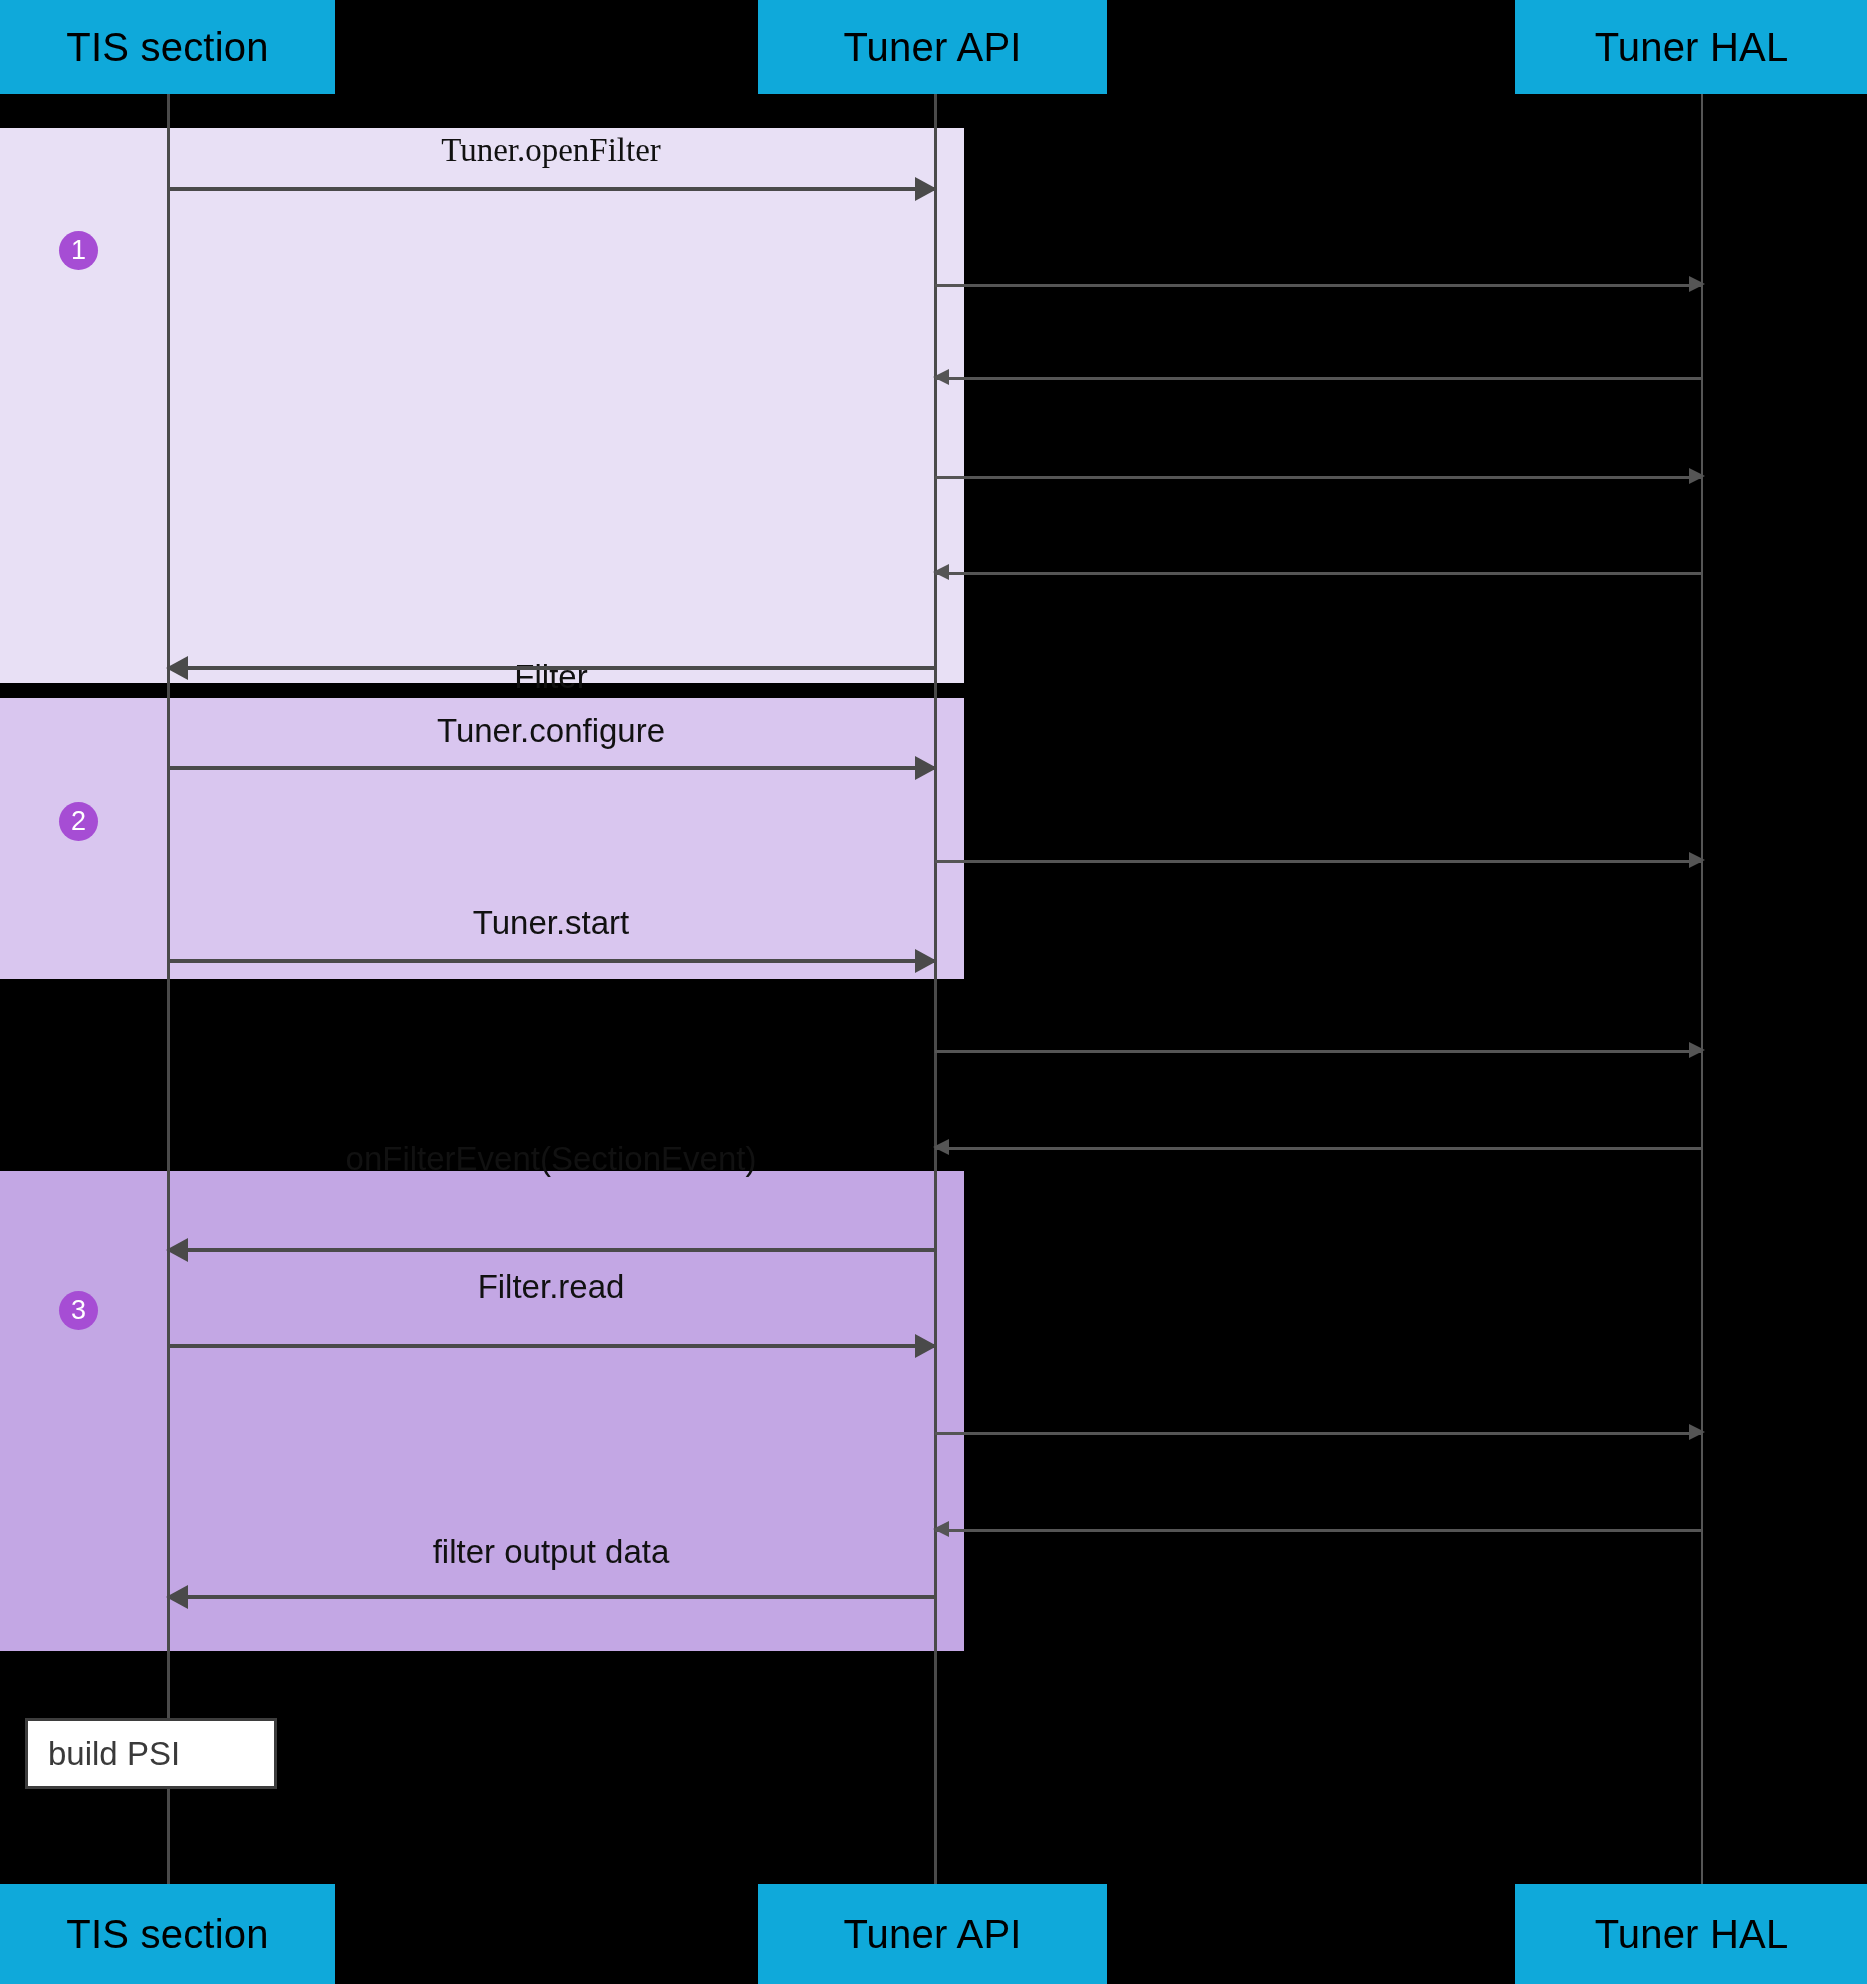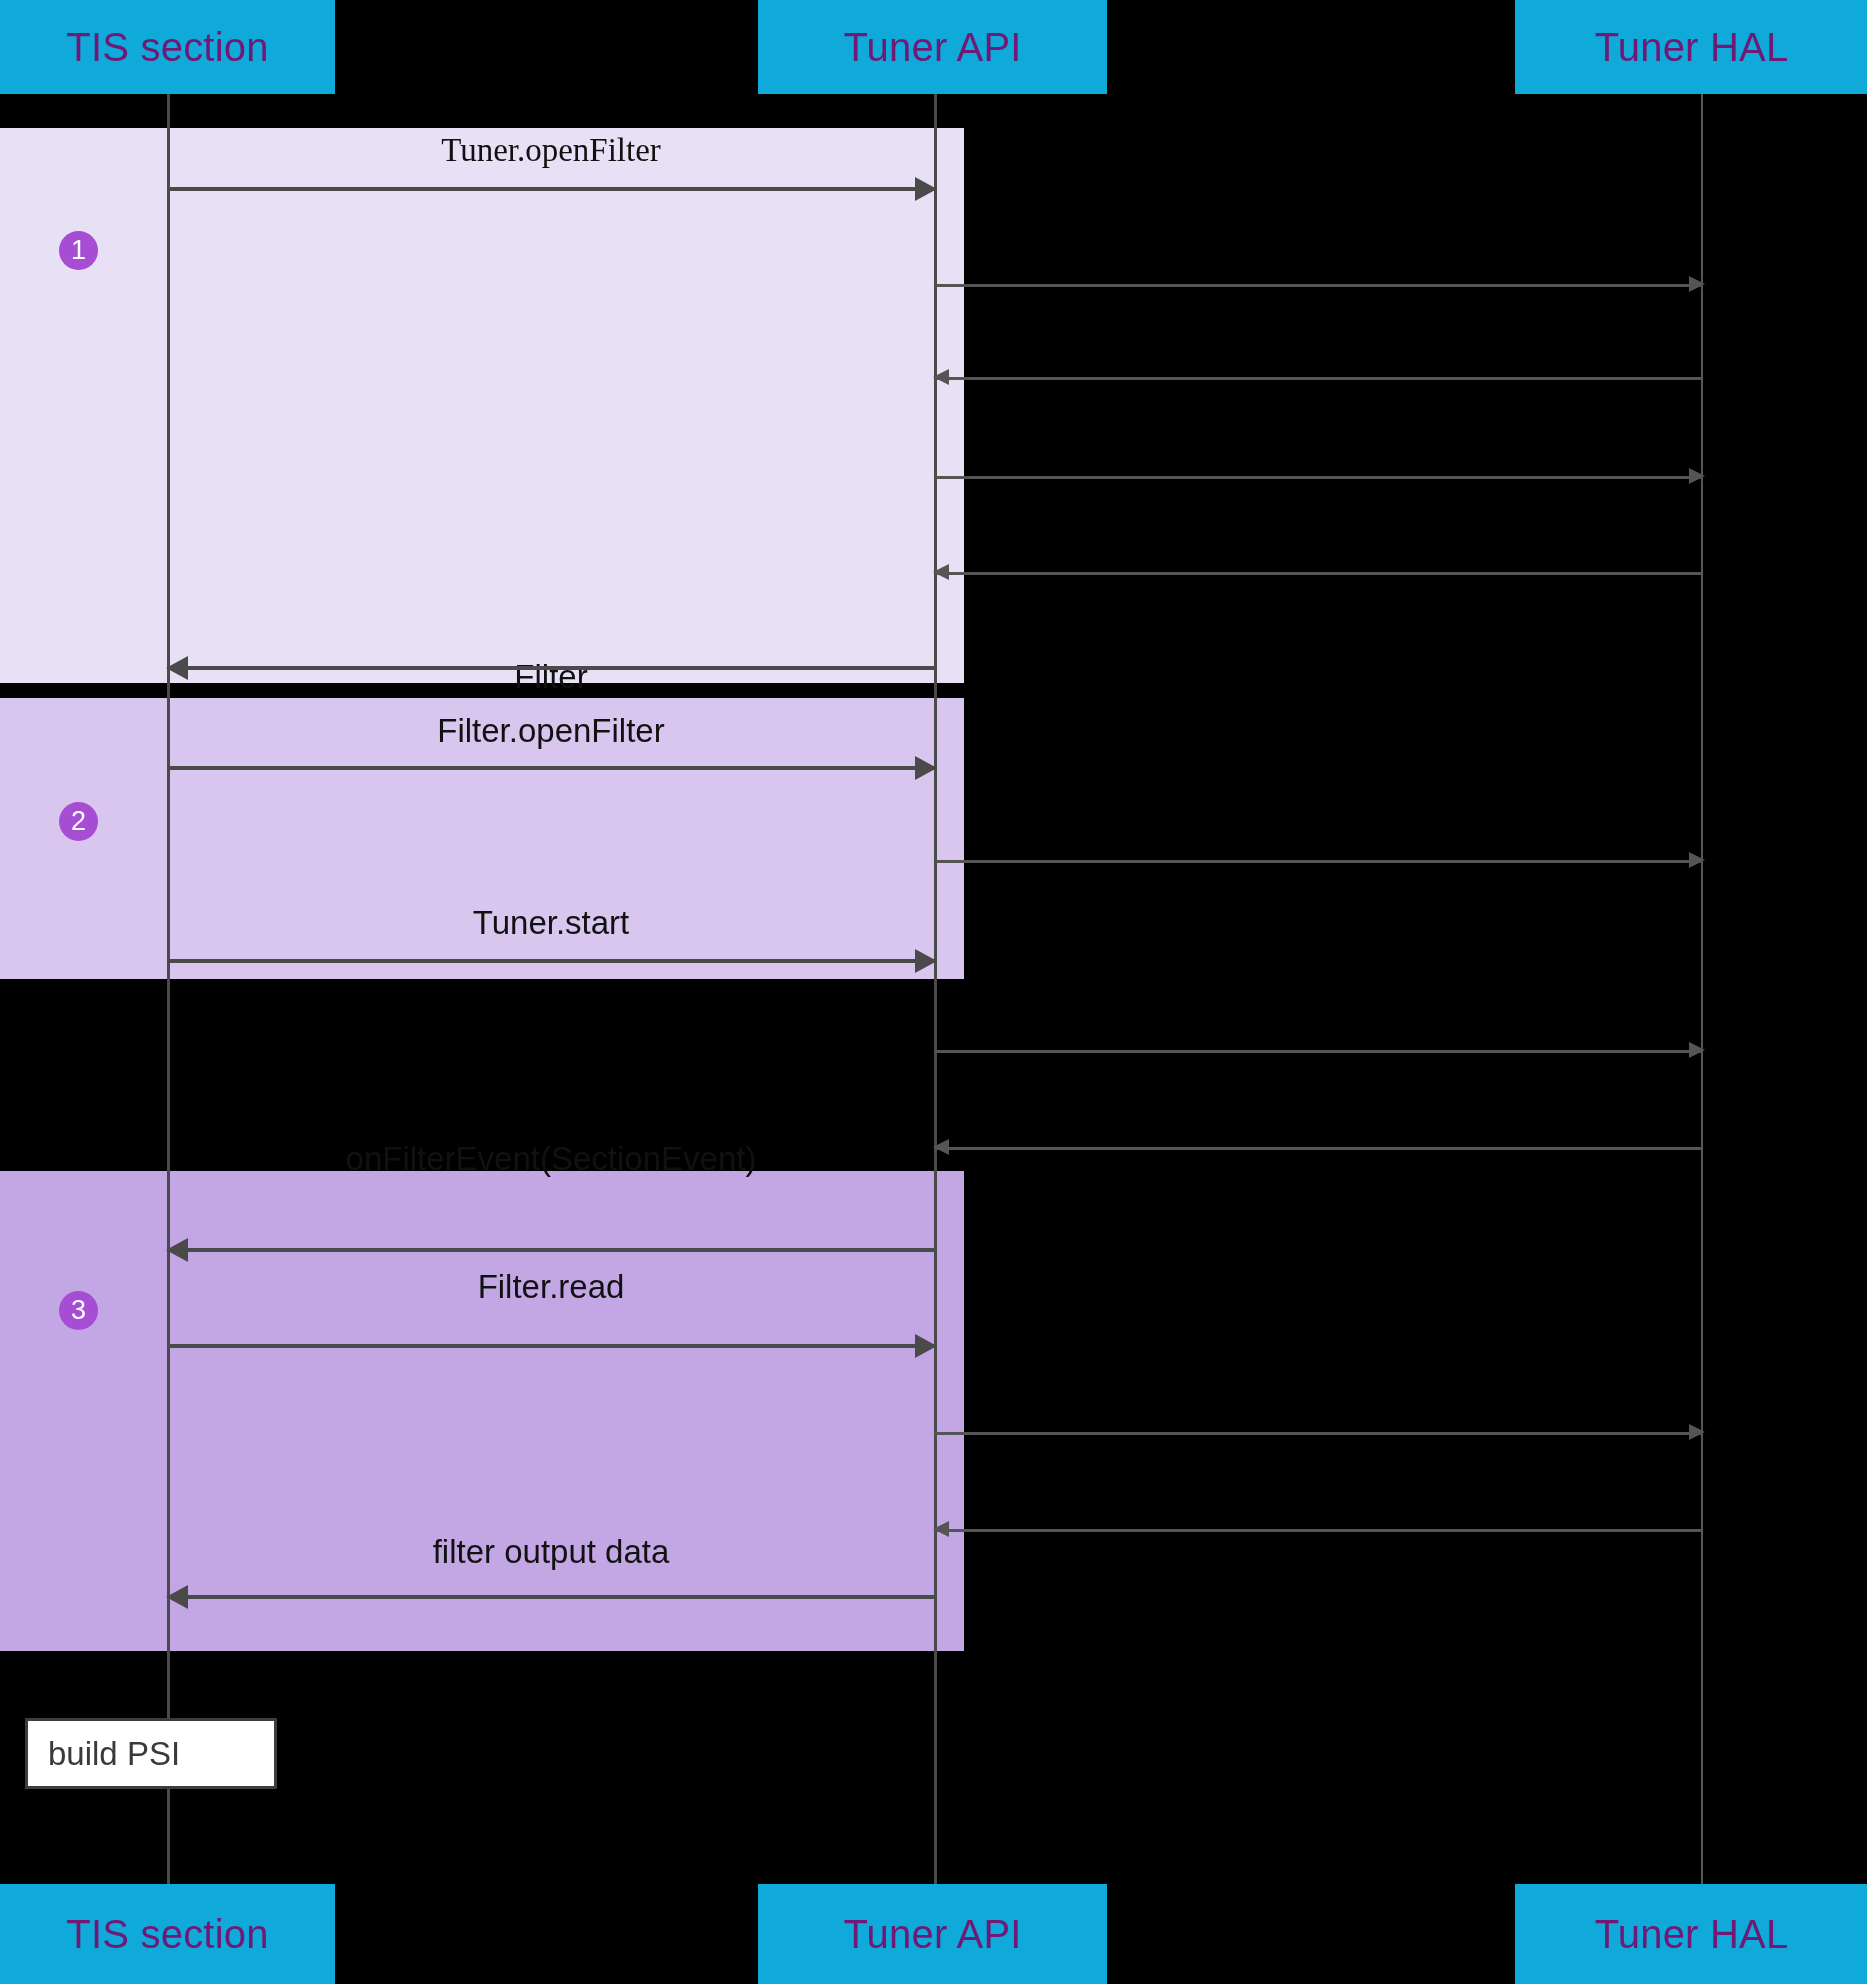--- a/index.html
+++ b/index.html
@@ -17,21 +17,21 @@
     overflow: hidden;
   }
 
   
   .participant-box {
     position: absolute;
     background: #0fa9da;
     display: flex;
     align-items: center;
     justify-content: center;
-    color: #701a75;
+    color: #000000;
     font-size: 40px;
     letter-spacing: 0.2px;
     white-space: nowrap;
   }
 
   
   .lifeline {
     position: absolute;
     width: 2.9px;
     background: #4a4a4a;
@@ -198,21 +198,21 @@
     <div class="shaft thin"></div>
     <div class="head-l small"></div>
   </div>
 
   <div class="msg-label" style="left:551px; top:610px;margin-top:48px;">Filter</div>
   <div class="msg" style="left:168px; top:666px; width:767px;">
     <div class="shaft"></div>
     <div class="head-l"></div>
   </div>
 
-  <div class="msg-label" style="left:551px; top:712px;">Filter.openFilter</div>
+  <div class="msg-label" style="left:551px; top:712px;">Tuner.configure</div>
   <div class="msg" style="left:168px; top:766px; width:767px;">
     <div class="shaft"></div>
     <div class="head-r"></div>
   </div>
 
   <div class="msg" style="left:935px; top:860px; width:768px;">
     <div class="shaft thin"></div>
     <div class="head-r small"></div>
   </div>
 

